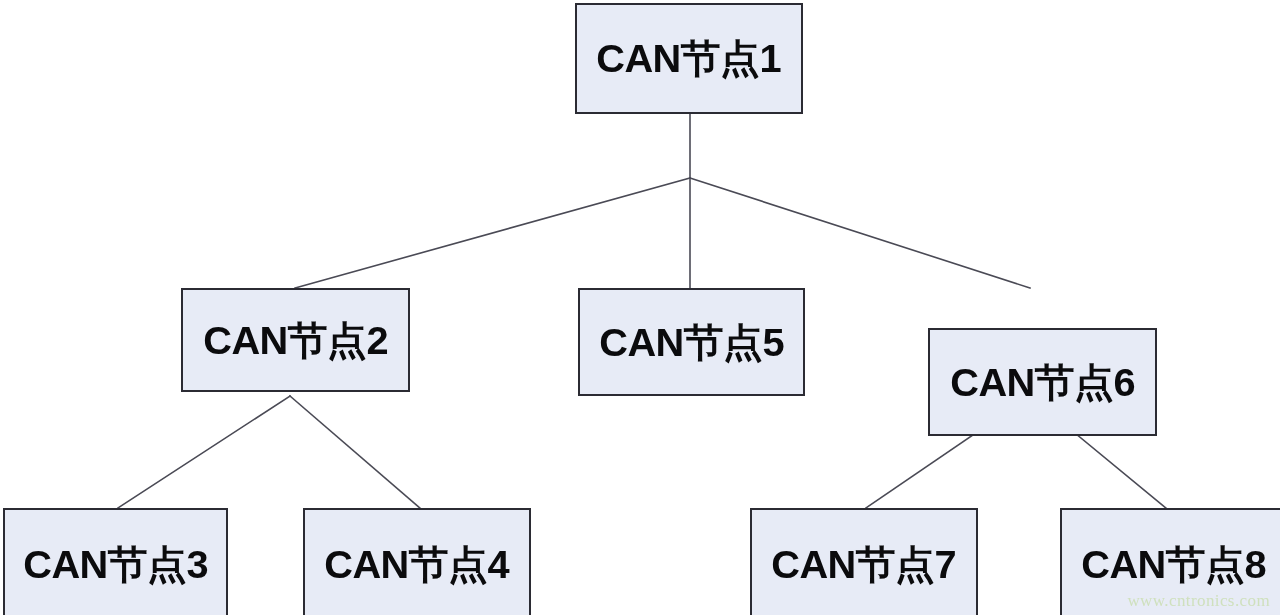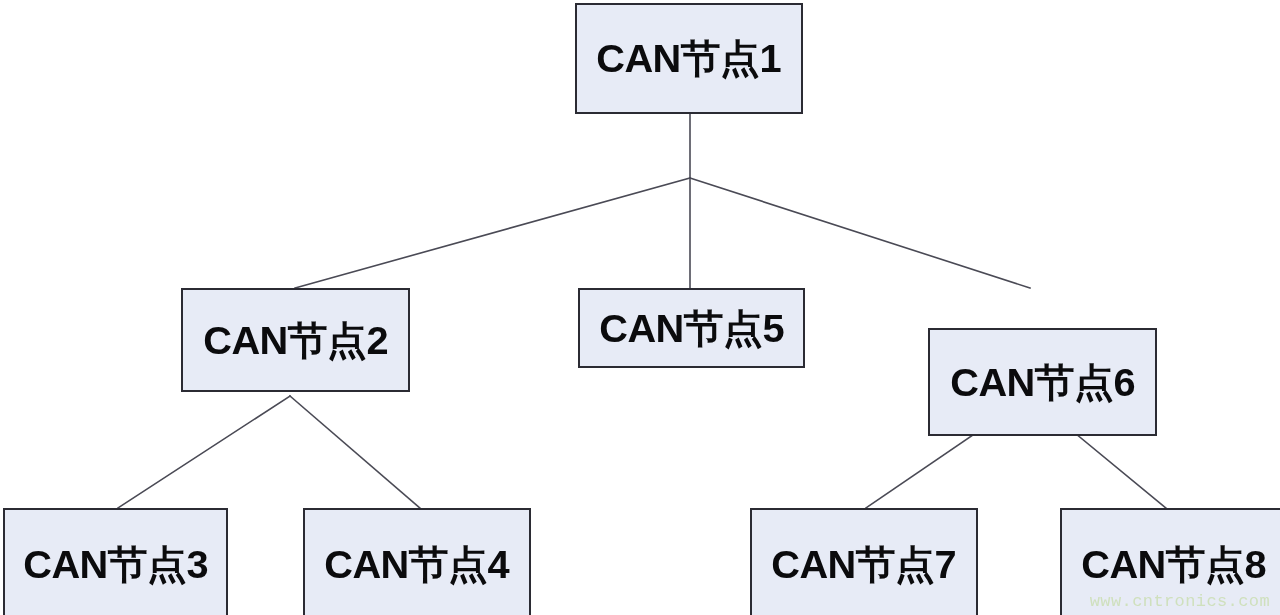--- a/index.html
+++ b/index.html
@@ -45,33 +45,33 @@
     font-size: 39px;
     line-height: 1;
     letter-spacing: -0.5px;
     color: #0b0b0d;
     white-space: nowrap;
     transform: scaleX(1.02);
   }
   
   #node-1 { left: 575px; top: 3px;   width: 228px; height: 111px; }
   #node-2 { left: 181px; top: 288px; width: 229px; height: 104px; }
-  #node-5 { left: 578px; top: 288px; width: 227px; height: 80px; }
+  #node-5 { left: 578px; top: 288px; width: 227px; height: 108px; }
   #node-6 { left: 928px; top: 288px; width: 229px; height: 108px; margin-top: 40px; }
   #node-3 { left: 3px;   top: 508px; width: 225px; height: 112px; }
   #node-4 { left: 303px; top: 508px; width: 228px; height: 112px; }
   #node-7 { left: 750px; top: 508px; width: 228px; height: 112px; }
   #node-8 { left: 1060px;top: 508px; width: 228px; height: 112px; }
 
   #watermark {
     position: absolute;
     z-index: 3;
     right: 10px;
     bottom: 4px;
-    font-family: Liberation Mono, monospace;
+    font-family: Liberation Serif, serif;
     font-size: 17px;
     letter-spacing: 0.4px;
     color: #cfe0bd;
     white-space: nowrap;
     pointer-events: none;
   }
 </style>
 </head>
 <body>
 

